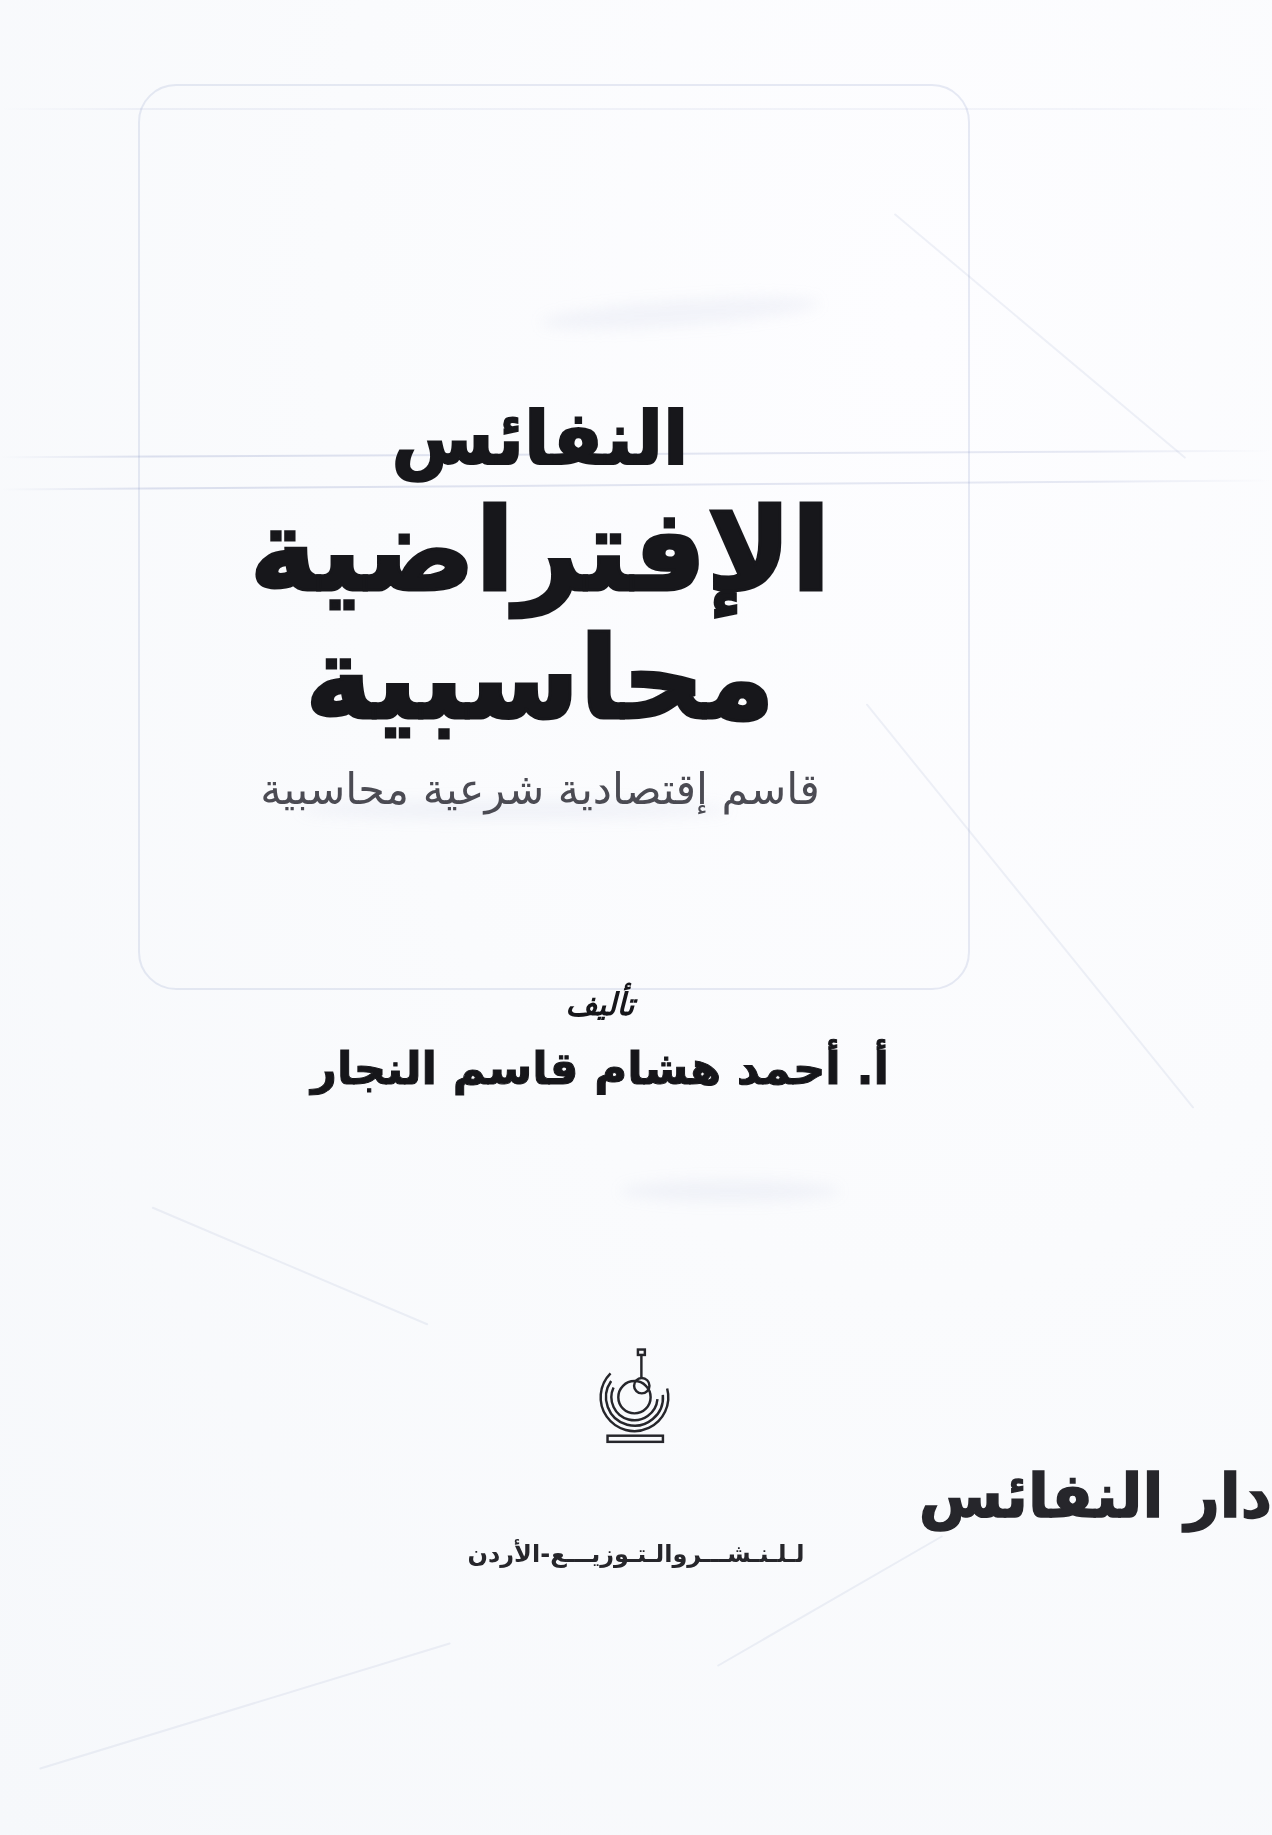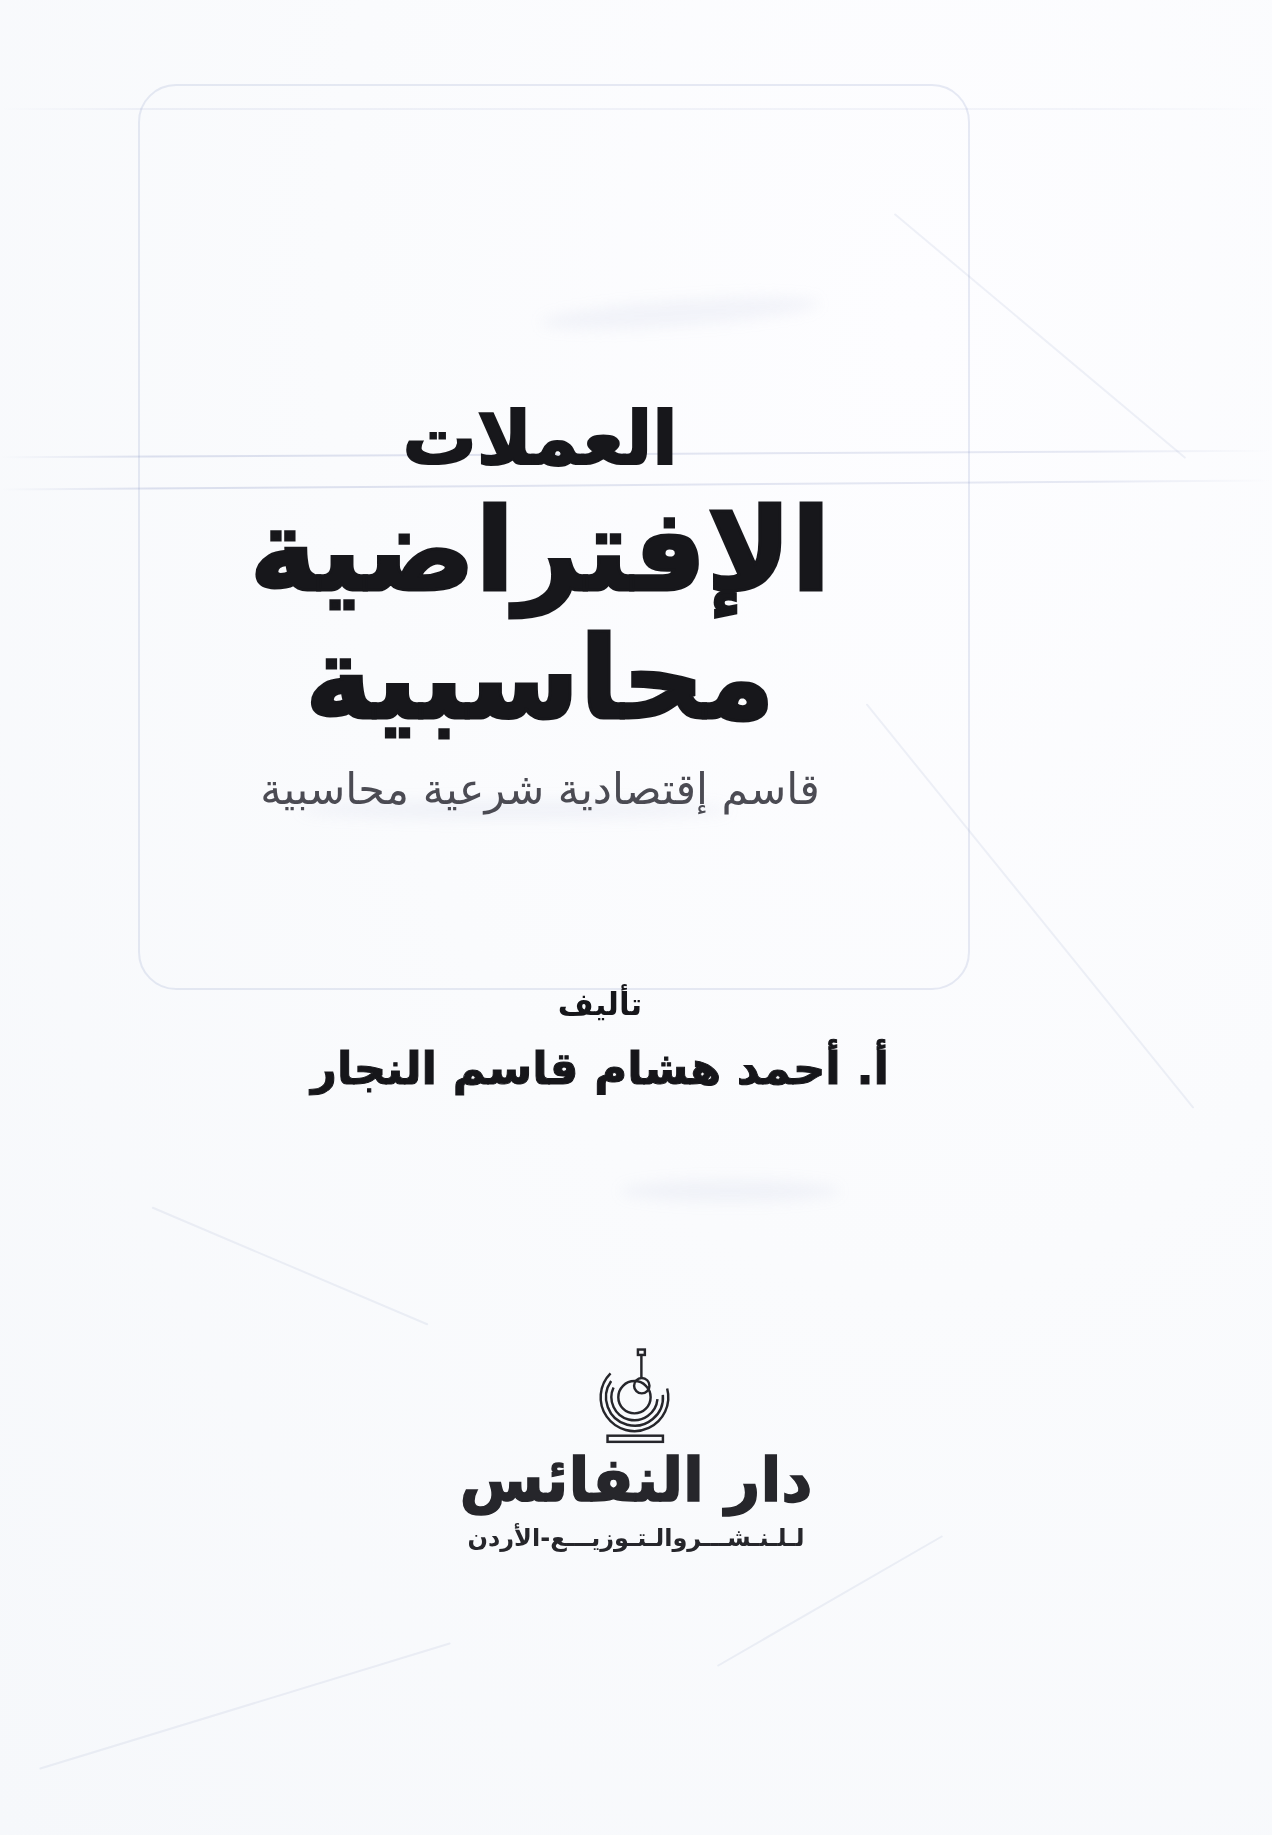--- a/index.html
+++ b/index.html
@@ -45,26 +45,26 @@
   }
   .title-line2{
     font-size:114px;font-weight:bold;line-height:1.12;color:#17171b;
     -webkit-text-stroke:3px #17171b;margin:6px 0 0 0;
   }
   .subtitle{
     font-size:43px;font-weight:normal;color:#4b4b53;margin-top:22px;
   }
 
   .author-block{position:absolute;top:986px;left:20px;width:1160px;text-align:center;color:#16161a;}
-  .byline-label{font-size:31px;font-weight:bold;}
+  .byline-label{font-size:31px;font-weight:bold;font-style:italic;}
   .author-name{font-size:45px;font-weight:bold;margin-top:20px;-webkit-text-stroke:1px #16161a;}
 
   .publisher-block{position:absolute;top:1348px;left:0;width:1272px;text-align:center;color:#26262b;}
   .seal{display:block;margin:0 auto;}
-  .publisher-name{font-size:61px;font-weight:bold;margin-top:0px;-webkit-text-stroke:1.5px #26262b;line-height:1.05;}
+  .publisher-name{font-size:61px;font-weight:bold;margin-top:16px;-webkit-text-stroke:1.5px #26262b;line-height:1.05;text-align:right;}
   .publisher-tagline{font-size:24px;font-weight:bold;margin-top:12px;}
 </style>
 </head>
 <body>
 
 <div class="page">
 
   <div class="ghost-frame"></div>
   <div class="streak streak-a"></div>
   <div class="streak streak-b"></div>
@@ -72,21 +72,21 @@
   <div class="crease crease-1"></div>
   <div class="crease crease-2"></div>
   <div class="crease crease-3"></div>
   <div class="crease crease-4"></div>
   <div class="crease crease-5"></div>
   <div class="smudge smudge-1"></div>
   <div class="smudge smudge-2"></div>
   <div class="smudge smudge-3"></div>
 
   <div class="title-block">
-    <h1 class="title-line1">العملات</h1>
+    <h1 class="title-line1">النفائس</h1>
     <h1 class="title-line2">الإفتراضية محاسبية</h1>
     <div class="subtitle">قاسم إقتصادية شرعية محاسبية</div>
   </div>
 
   <div class="author-block">
     <div class="byline-label">تأليف</div>
     <div class="author-name">أ. أحمد هشام قاسم النجار</div>
   </div>
 
   <div class="publisher-block">

